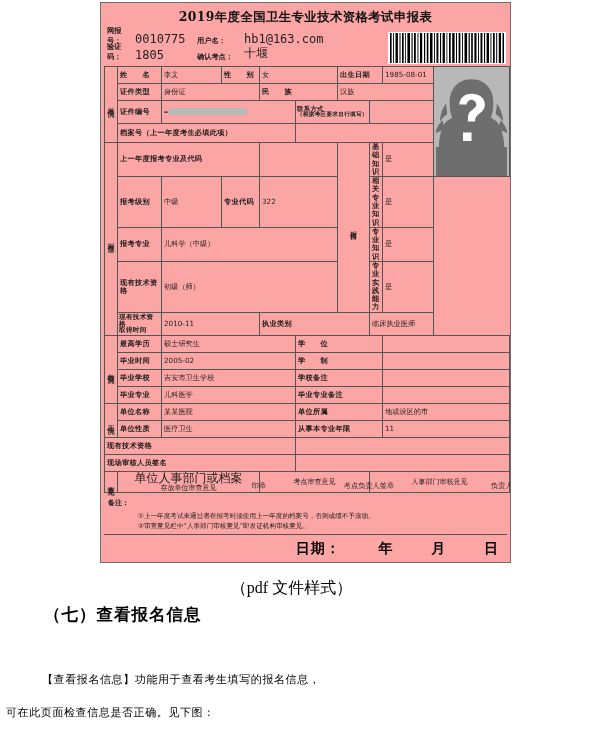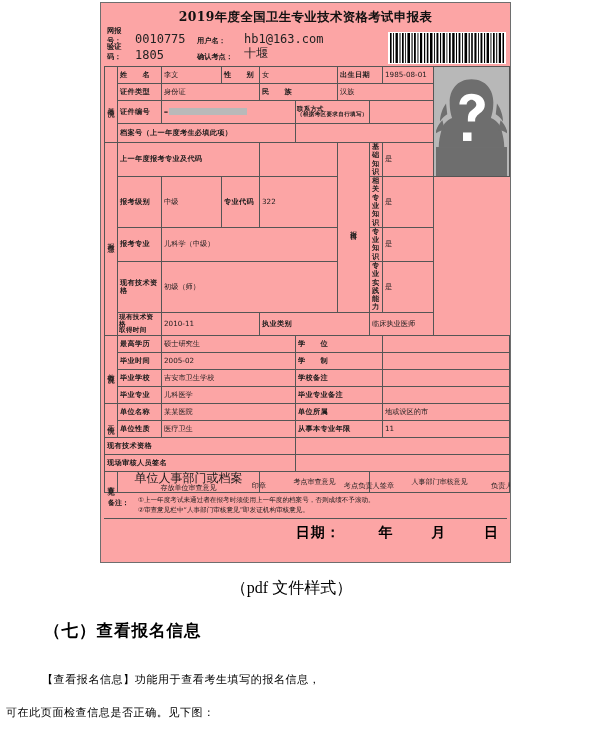--- a/index.html
+++ b/index.html
@@ -111,21 +111,21 @@
 
   .notes {
     margin: 1px 0 0 3px;
     width: 405px;
     display: flex;
     font-size: 6.6px;
     font-family: "DejaVu Sans", sans-serif;
     color: #1c1c1c;
   }
   .notes-lbl { font-weight: bold; width: 34px; padding-left: 4px; padding-top: 4px; font-size: 7px; }
-  .notes-list { line-height: 1.45; padding-top: 2px; }
+  .notes-list { line-height: 1.45; padding-top: 18px; }
 
   .dateline {
     margin: 3px 3px 0 3px;
     border-top: 1px solid #555;
     padding-top: 5px;
     font-size: 14px;
     font-weight: bold;
     font-family: "DejaVu Sans", sans-serif;
     letter-spacing: 1px;
     text-align: right;
@@ -138,21 +138,21 @@
     position: absolute;
     left: 0; top: 578px; width: 583px;
     text-align: center;
     font-family: "Liberation Serif", serif;
     font-size: 16px;
     color: #000;
   }
 
   .heading {
     position: absolute;
-    left: 44px; top: 620px;
+    left: 44px; top: 604px;
     font-family: "DejaVu Serif", serif;
     font-weight: bold;
     font-size: 16.5px;
     letter-spacing: 1px;
     color: #000;
   }
   .para {
     position: absolute;
     left: 6px; top: 663px;
     width: 596px;

